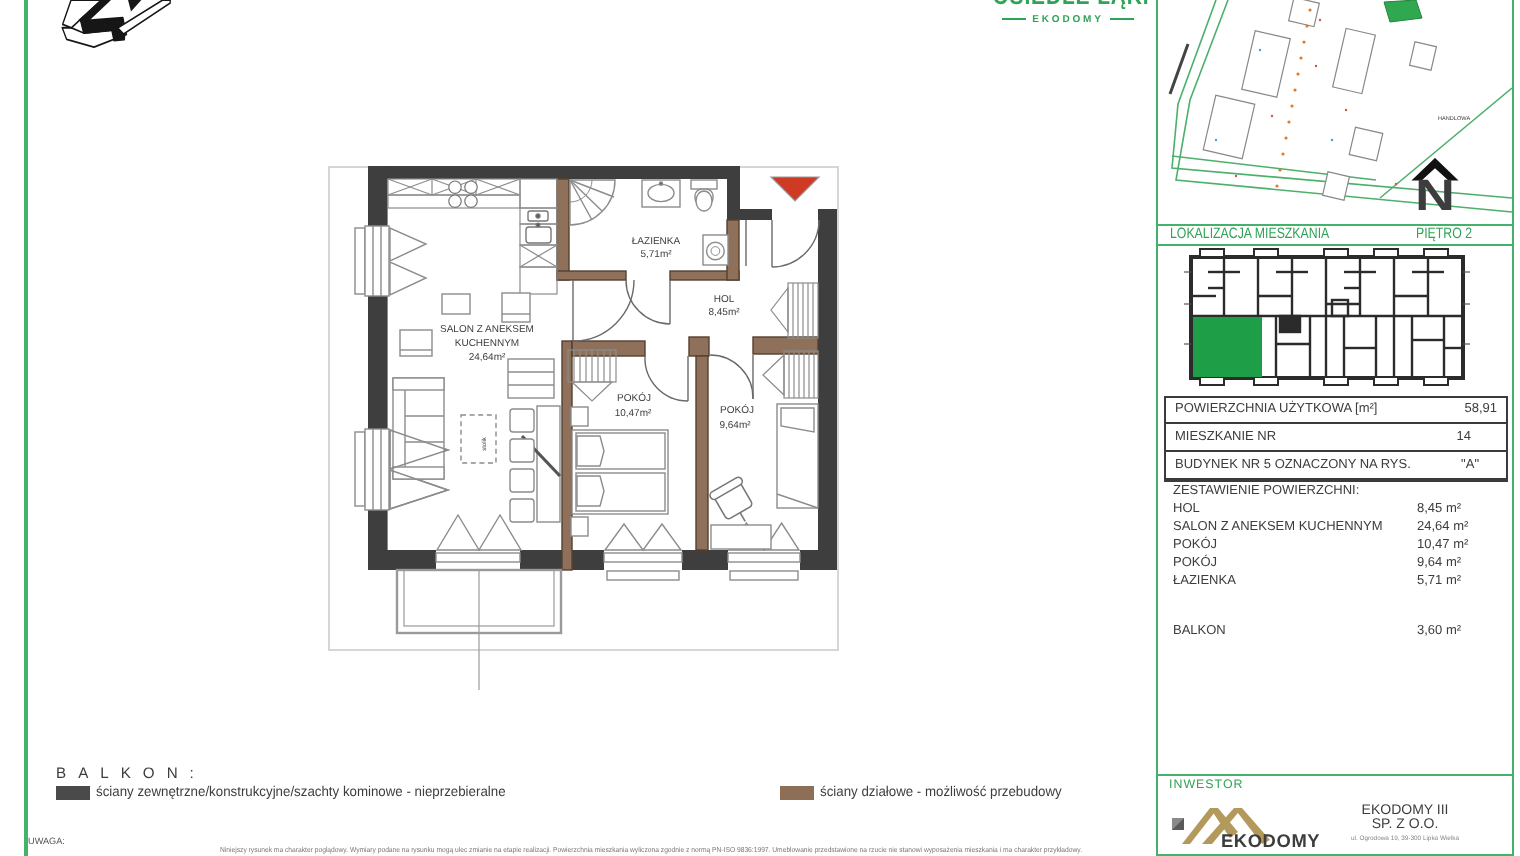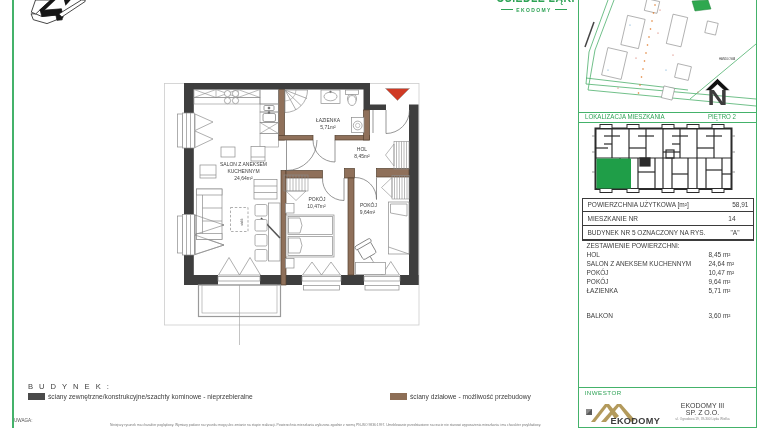--- a/index.html
+++ b/index.html
@@ -535,21 +535,21 @@
   </g>
   <text x="28.5" y="23.5" font-size="9.2" font-weight="bold" fill="#111" letter-spacing="0.3">EKODOMY</text>
 </svg>
 
 <div class="abs" style="left:655px;top:401.5px;width:95px;text-align:center;color:#3d3d3d;">
   <div style="font-size:7px;">EKODOMY III</div>
   <div style="font-size:7px;margin-top:0.5px;">SP. Z O.O.</div>
   <div style="font-size:3.2px;color:#888;margin-top:1px;">ul. Ogrodowa 19, 39-300 Lipka Wielka</div>
 </div>
 
-<div class="abs" style="left:28px;top:381.5px;font-size:7.6px;letter-spacing:6px;color:#3d3d3d;">BUDYNEK:</div>
+<div class="abs" style="left:28px;top:381.5px;font-size:7.6px;letter-spacing:6px;color:#3d3d3d;">BALKON:</div>
 
 <div class="abs" style="left:28px;top:393px;width:17px;height:7px;background:#4a4a4a;"></div>
 
 <div class="abs" style="left:48px;top:392.5px;font-size:7px;color:#3d3d3d;transform:scaleX(0.95);transform-origin:0 0;white-space:nowrap;">ściany zewnętrzne/konstrukcyjne/szachty kominowe - nieprzebieralne</div>
 
 <div class="abs" style="left:390px;top:393px;width:17px;height:7px;background:#8d6e56;"></div>
 
 <div class="abs" style="left:410px;top:392.5px;font-size:7px;color:#3d3d3d;transform:scaleX(0.95);transform-origin:0 0;white-space:nowrap;">ściany działowe - możliwość przebudowy</div>
 
 <div class="abs" style="left:14px;top:418px;font-size:4.6px;color:#555;">UWAGA:</div>

